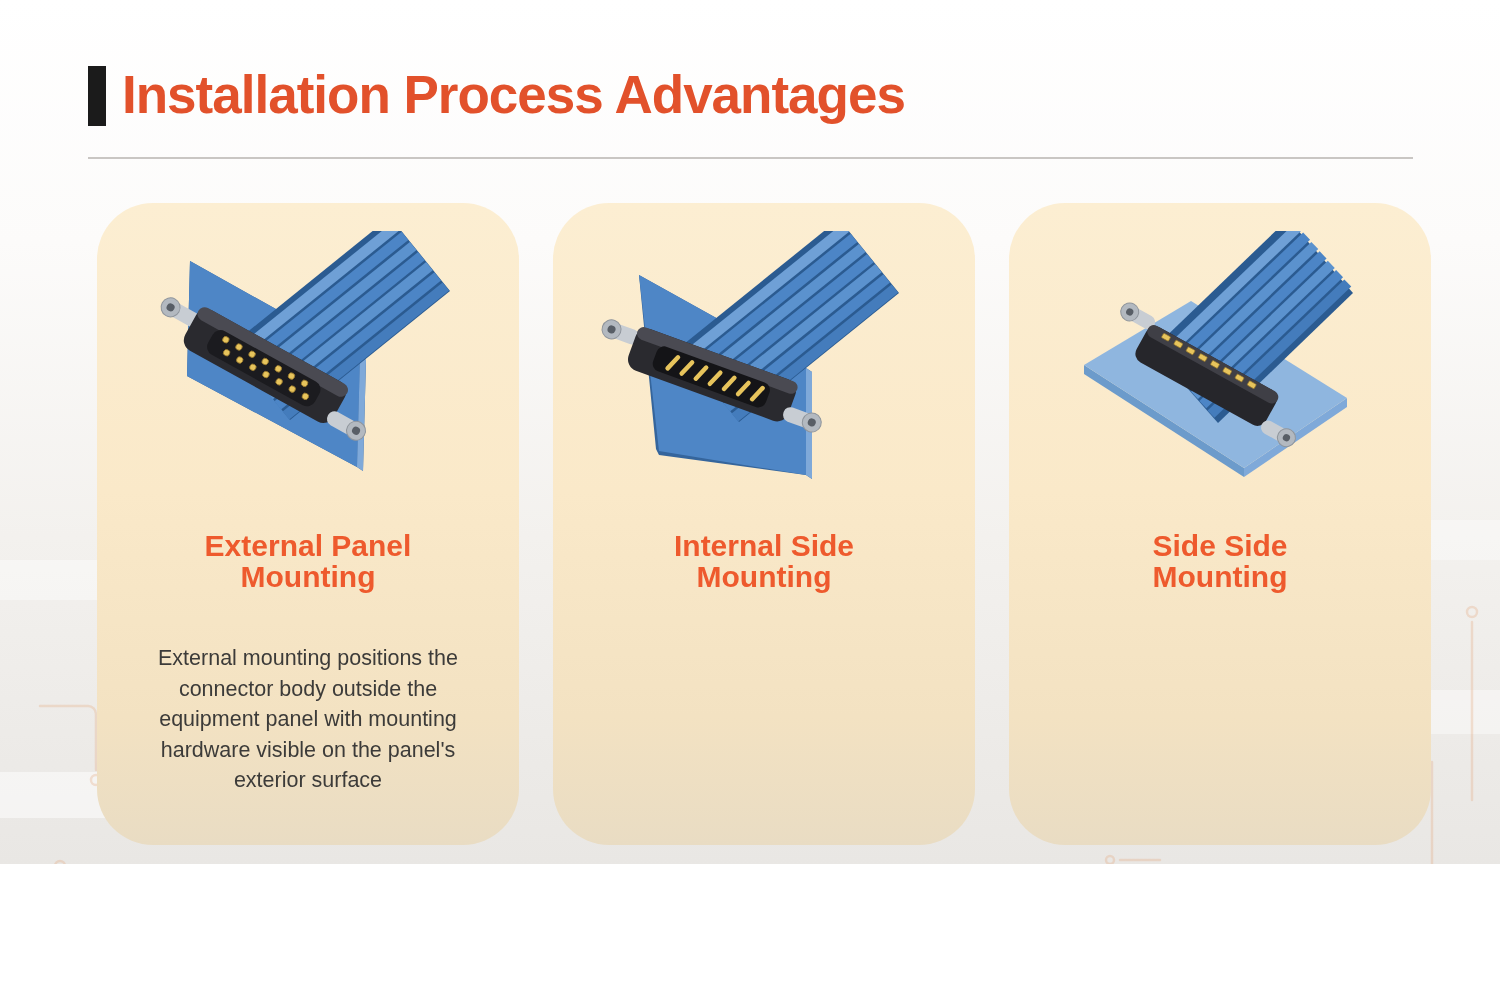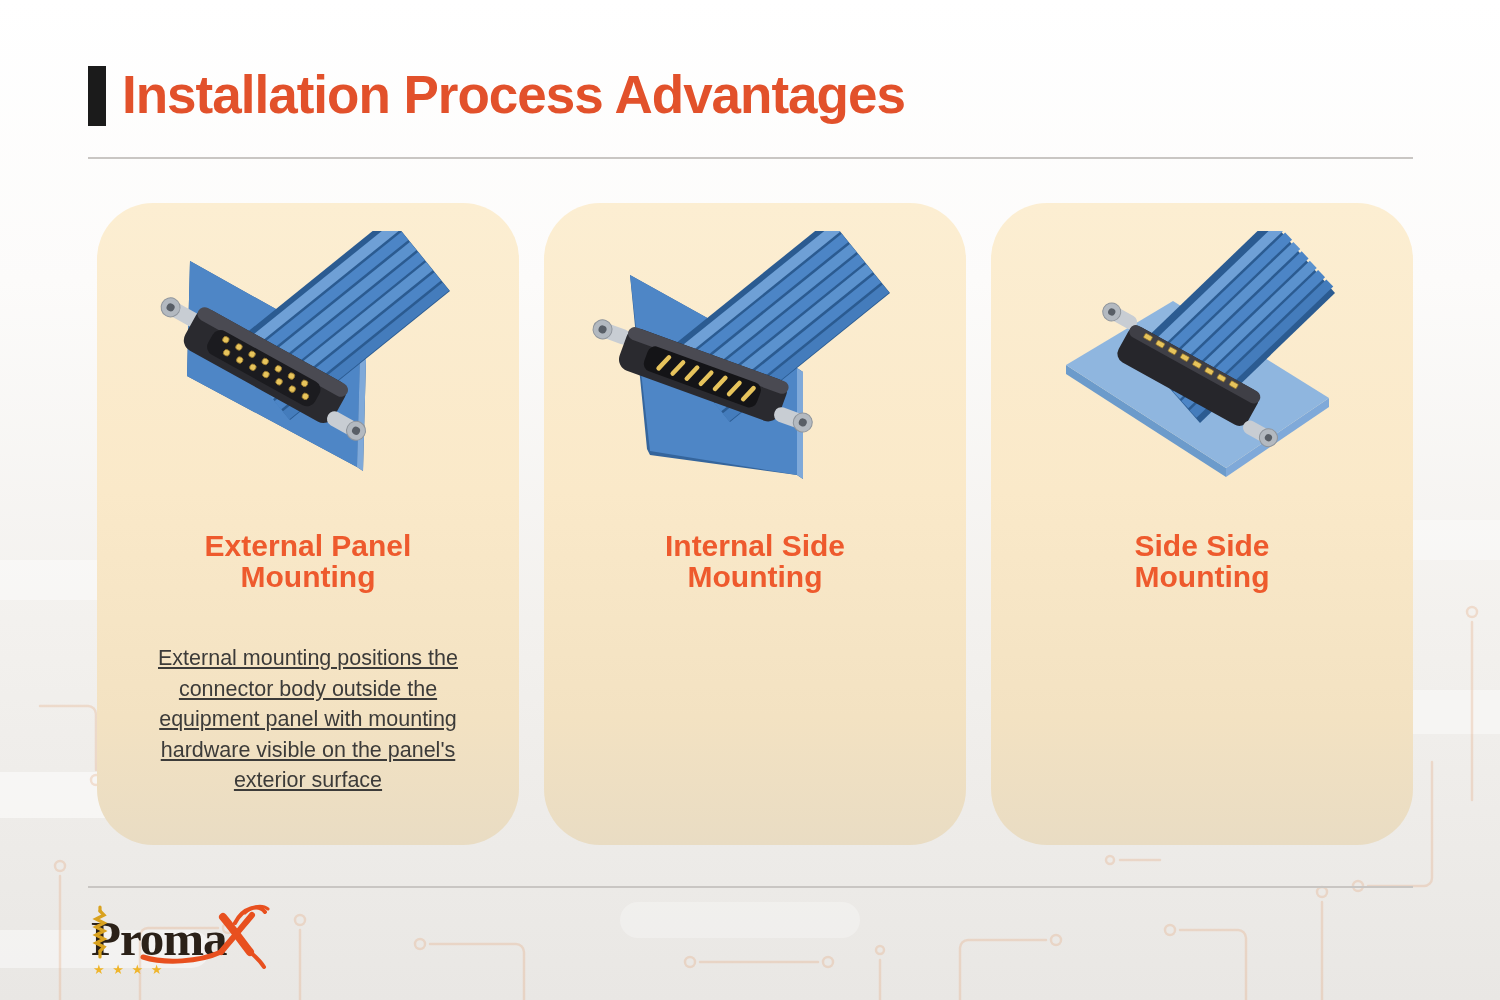--- a/index.html
+++ b/index.html
@@ -1,20 +1,20 @@
 <!DOCTYPE html>
 <html><head>
 <meta charset="utf-8">
 <style>
   * { margin:0; padding:0; box-sizing:border-box; }
   html,body { width:1500px; height:1000px; }
   body { font-family:"Liberation Sans", sans-serif; }
 
   .canvas {
-    position:relative; width:1500px; height:1000px; overflow:hidden;
+    position:relative; width:1500px; height:864px; overflow:hidden;
     background: linear-gradient(180deg,#FFFFFF 0%,#FCFBFA 28%,#F3F1EE 62%,#E9E7E4 100%);
   }
   .bg-pattern { position:absolute; inset:0; z-index:0; }
 
   
   .accent-bar {
     position:absolute; left:88px; top:66px; width:18px; height:60px;
     background:#1B1B1B; z-index:2;
   }
   .page-title {
@@ -22,37 +22,37 @@
     font-size:53px; font-weight:bold; letter-spacing:-1px;
     color:#E2512B; white-space:nowrap;
   }
   .rule { position:absolute; left:88px; width:1325px; height:2px; background:#C9C6C3; z-index:2; }
   .rule-top { top:157px; }
   .rule-bottom { top:886px; }
 
   
   .cards {
     position:absolute; left:97px; top:203px; z-index:1;
-    display:flex; gap:25px;justify-content:space-between;
+    display:flex; gap:34px;justify-content:space-between;
   }
   .card {
     position:relative; width:422px; height:642px; border-radius:56px;
     background: linear-gradient(180deg,#FCEED2 0%,#FAE9C9 45%,#F3E2C2 80%,#E9DCC3 100%);
   }
   .card-illustration {
     position:absolute; top:28px; left:50%; transform:translateX(-50%);
     width:340px; height:272px;
   }
   .card-title {
     position:absolute; top:327px; left:0; right:0; text-align:center;
     font-size:30px; line-height:31px; font-weight:bold; color:#EE5A2D;
   }
   .card-body {
     position:absolute; top:440px; left:36px; right:36px; text-align:center;
-    font-size:21.5px; line-height:30.5px; color:#3C3B39;text-decoration:underline;
+    font-size:21.5px; line-height:30.5px; color:#3C3B39;
   }
 
   
   .footer-logo { position:absolute; left:85px; top:899px; z-index:2; }
   .website {
     position:absolute; right:83px; top:916px; z-index:2;
     display:flex; align-items:center; gap:17px; cursor:pointer;
   }
   .website-text { font-size:30px; color:#4A4A48; letter-spacing:0.4px; }
 </style>

